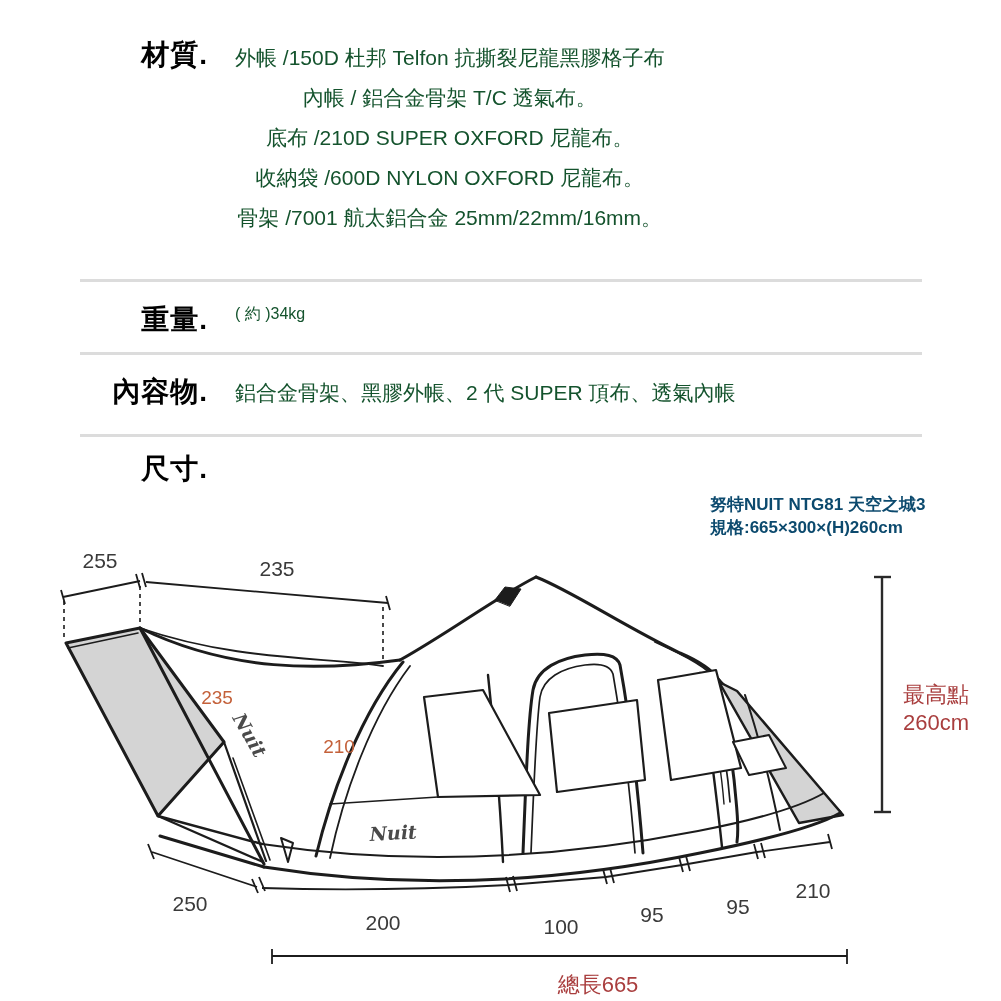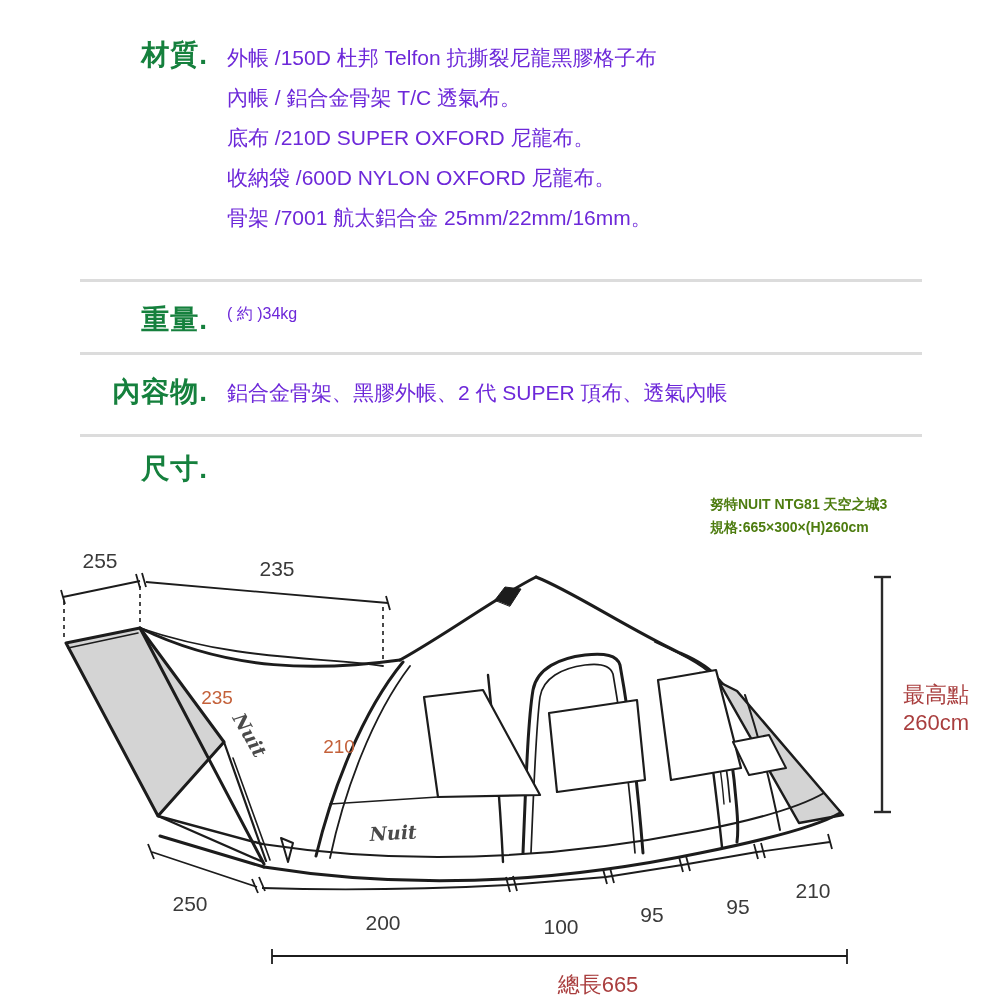--- a/index.html
+++ b/index.html
@@ -3,27 +3,27 @@
 <meta charset="utf-8">
 <style>
   html,body{margin:0;padding:0;background:#fff;}
   #stage{
     position:relative;width:1001px;height:1001px;background:#fff;overflow:hidden;
     font-family:"Liberation Sans","DejaVu Sans",sans-serif;
   }
   .row{position:absolute;left:0;width:1001px;}
   .row-label{
     position:absolute;left:0;top:0;width:208px;text-align:right;
-    font-weight:700;font-size:28px;color:#15803d;letter-spacing:1px;
+    font-weight:700;font-size:28px;color:#000000;letter-spacing:1px;
   }
-  .row-content{position:absolute;left:227px;top:0;color:#6d28d9;font-size:21px;}
+  .row-content{position:absolute;left:235px;top:0;color:#14532d;font-size:21px;text-align:center;}
   .mat-line{height:40px;line-height:40px;white-space:nowrap;}
   .divider{position:absolute;left:80px;width:842px;height:3px;background:#dcdcdc;}
   .product-info{
-    position:absolute;left:710px;top:493px;color:#4d7c0f;font-size:14px;
+    position:absolute;left:710px;top:493px;color:#0c4a6e;font-size:17px;
     font-weight:600;line-height:23px;white-space:nowrap;z-index:5;
   }
   #diagram{position:absolute;left:0;top:490px;}
   .dim-num{font-size:21px;fill:#3a3a3a;font-family:"Liberation Sans","DejaVu Sans",sans-serif;}
   .dim-orange{font-size:19px;fill:#c4613a;font-family:"Liberation Sans","DejaVu Sans",sans-serif;}
   .dim-red{font-size:22px;fill:#a93e3e;font-family:"Liberation Sans","DejaVu Sans",sans-serif;}
   .brand{font-size:19px;fill:#4a4a4a;font-style:italic;font-weight:700;
     font-family:"DejaVu Serif","Liberation Serif",serif;}
 </style>
 </head>

